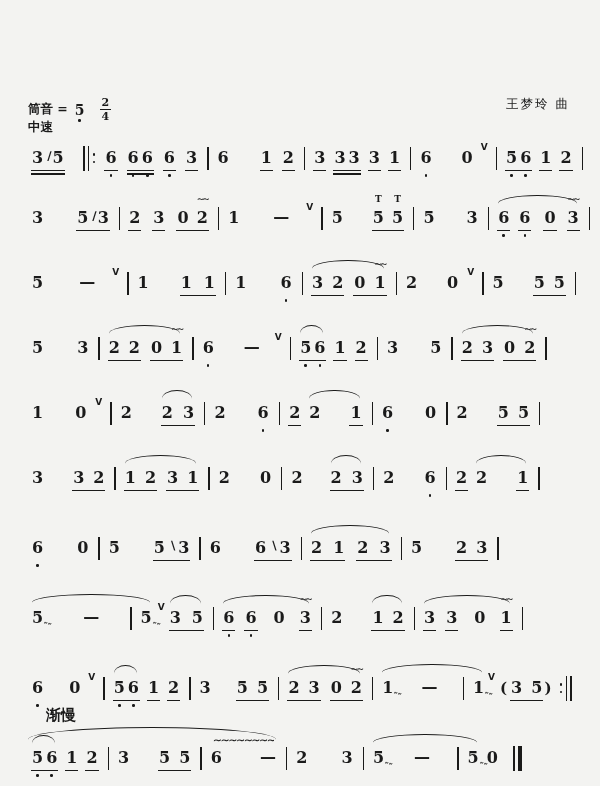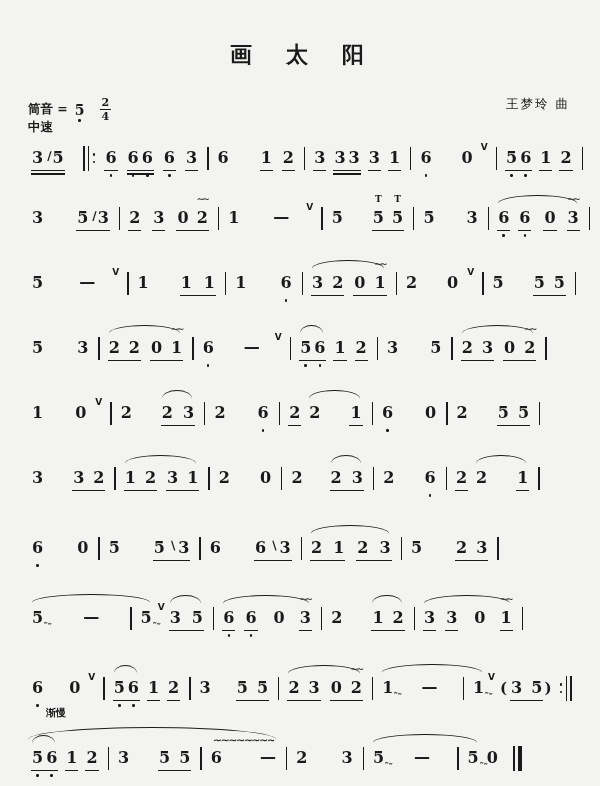--- a/index.html
+++ b/index.html
@@ -15,21 +15,21 @@
   }
   .hdr-left{position:absolute;top:97px;left:28px;display:inline-flex;align-items:center;gap:7px;}
   .hdr-label{font-size:12.5px;font-weight:700;}
   .tubenote{position:relative;font-size:14px;font-weight:700;}
   .tubenote .odot{position:absolute;left:50%;margin-left:-1.3px;bottom:-4px;width:2.6px;height:2.6px;border-radius:50%;background:#1a1a1a;display:block;}
   .frac{display:inline-flex;flex-direction:column;align-items:center;font-size:11px;font-weight:700;line-height:11px;margin-left:8px;}
   .frac .fnum{border-bottom:1.2px solid #1a1a1a;padding:0 2px 1px 2px;}
   .frac .fden{padding-top:1px;}
   .tempo{position:absolute;top:119px;left:28px;font-size:12.5px;font-weight:700;}
   .composer{position:absolute;top:96px;right:30px;font-size:12.5px;font-weight:400;letter-spacing:2px;}
-  .ritard{position:absolute;top:706px;left:46px;font-size:10px;font-weight:700;}
+  .ritard{position:absolute;top:706px;left:46px;font-size:15px;font-weight:700;}
 
   .score{position:absolute;left:0;top:0;width:100%;height:100%;}
   .line{position:absolute;left:32px;right:24px;height:34px;display:flex;align-items:center;white-space:nowrap;}
 
   .tok{position:relative;display:inline-block;font-size:16px;font-weight:700;line-height:20px;margin-right:7px;}
   .num{display:inline-block;}
   .tok.u1::after{content:"";position:absolute;left:-1px;right:-1px;bottom:-3px;height:1.3px;background:#1a1a1a;}
   .dotb{position:absolute;left:50%;margin-left:-1.3px;bottom:-9px;width:2.6px;height:2.6px;border-radius:50%;background:#1a1a1a;display:block;}
   .orn{position:absolute;left:50%;transform:translateX(-50%);top:-13px;font-size:9px;font-weight:700;letter-spacing:-2px;line-height:9px;}
   .orn.tmark{letter-spacing:0;font-family:"DejaVu Serif","Liberation Serif",serif;}
@@ -55,21 +55,20 @@
   .rsign{display:inline-flex;flex:0 0 auto;align-items:center;height:26px;margin:0 8px 0 2px;}
   .vl{display:inline-block;width:1.4px;height:25px;background:#1a1a1a;margin:0 1.6px;}
   .vl.thick{width:3.6px;}
   .cdots{display:inline-flex;flex-direction:column;justify-content:center;gap:5px;height:25px;margin:0 2px;}
   .cdots i{width:2.6px;height:2.6px;background:#1a1a1a;border-radius:50%;display:block;}
 </style>
 </head>
 <body>
 
 <div class="sheet">
-  <div class="title">画　太　阳</div>
 
   <div class="hdr-left">
     <span class="hdr-label">筒音 =</span>
     <span class="tubenote">
       <span>5</span>
       <i class="odot"></i>
     </span>
     <span class="frac">
       <span class="fnum">2</span>
       <span class="fden">4</span>

